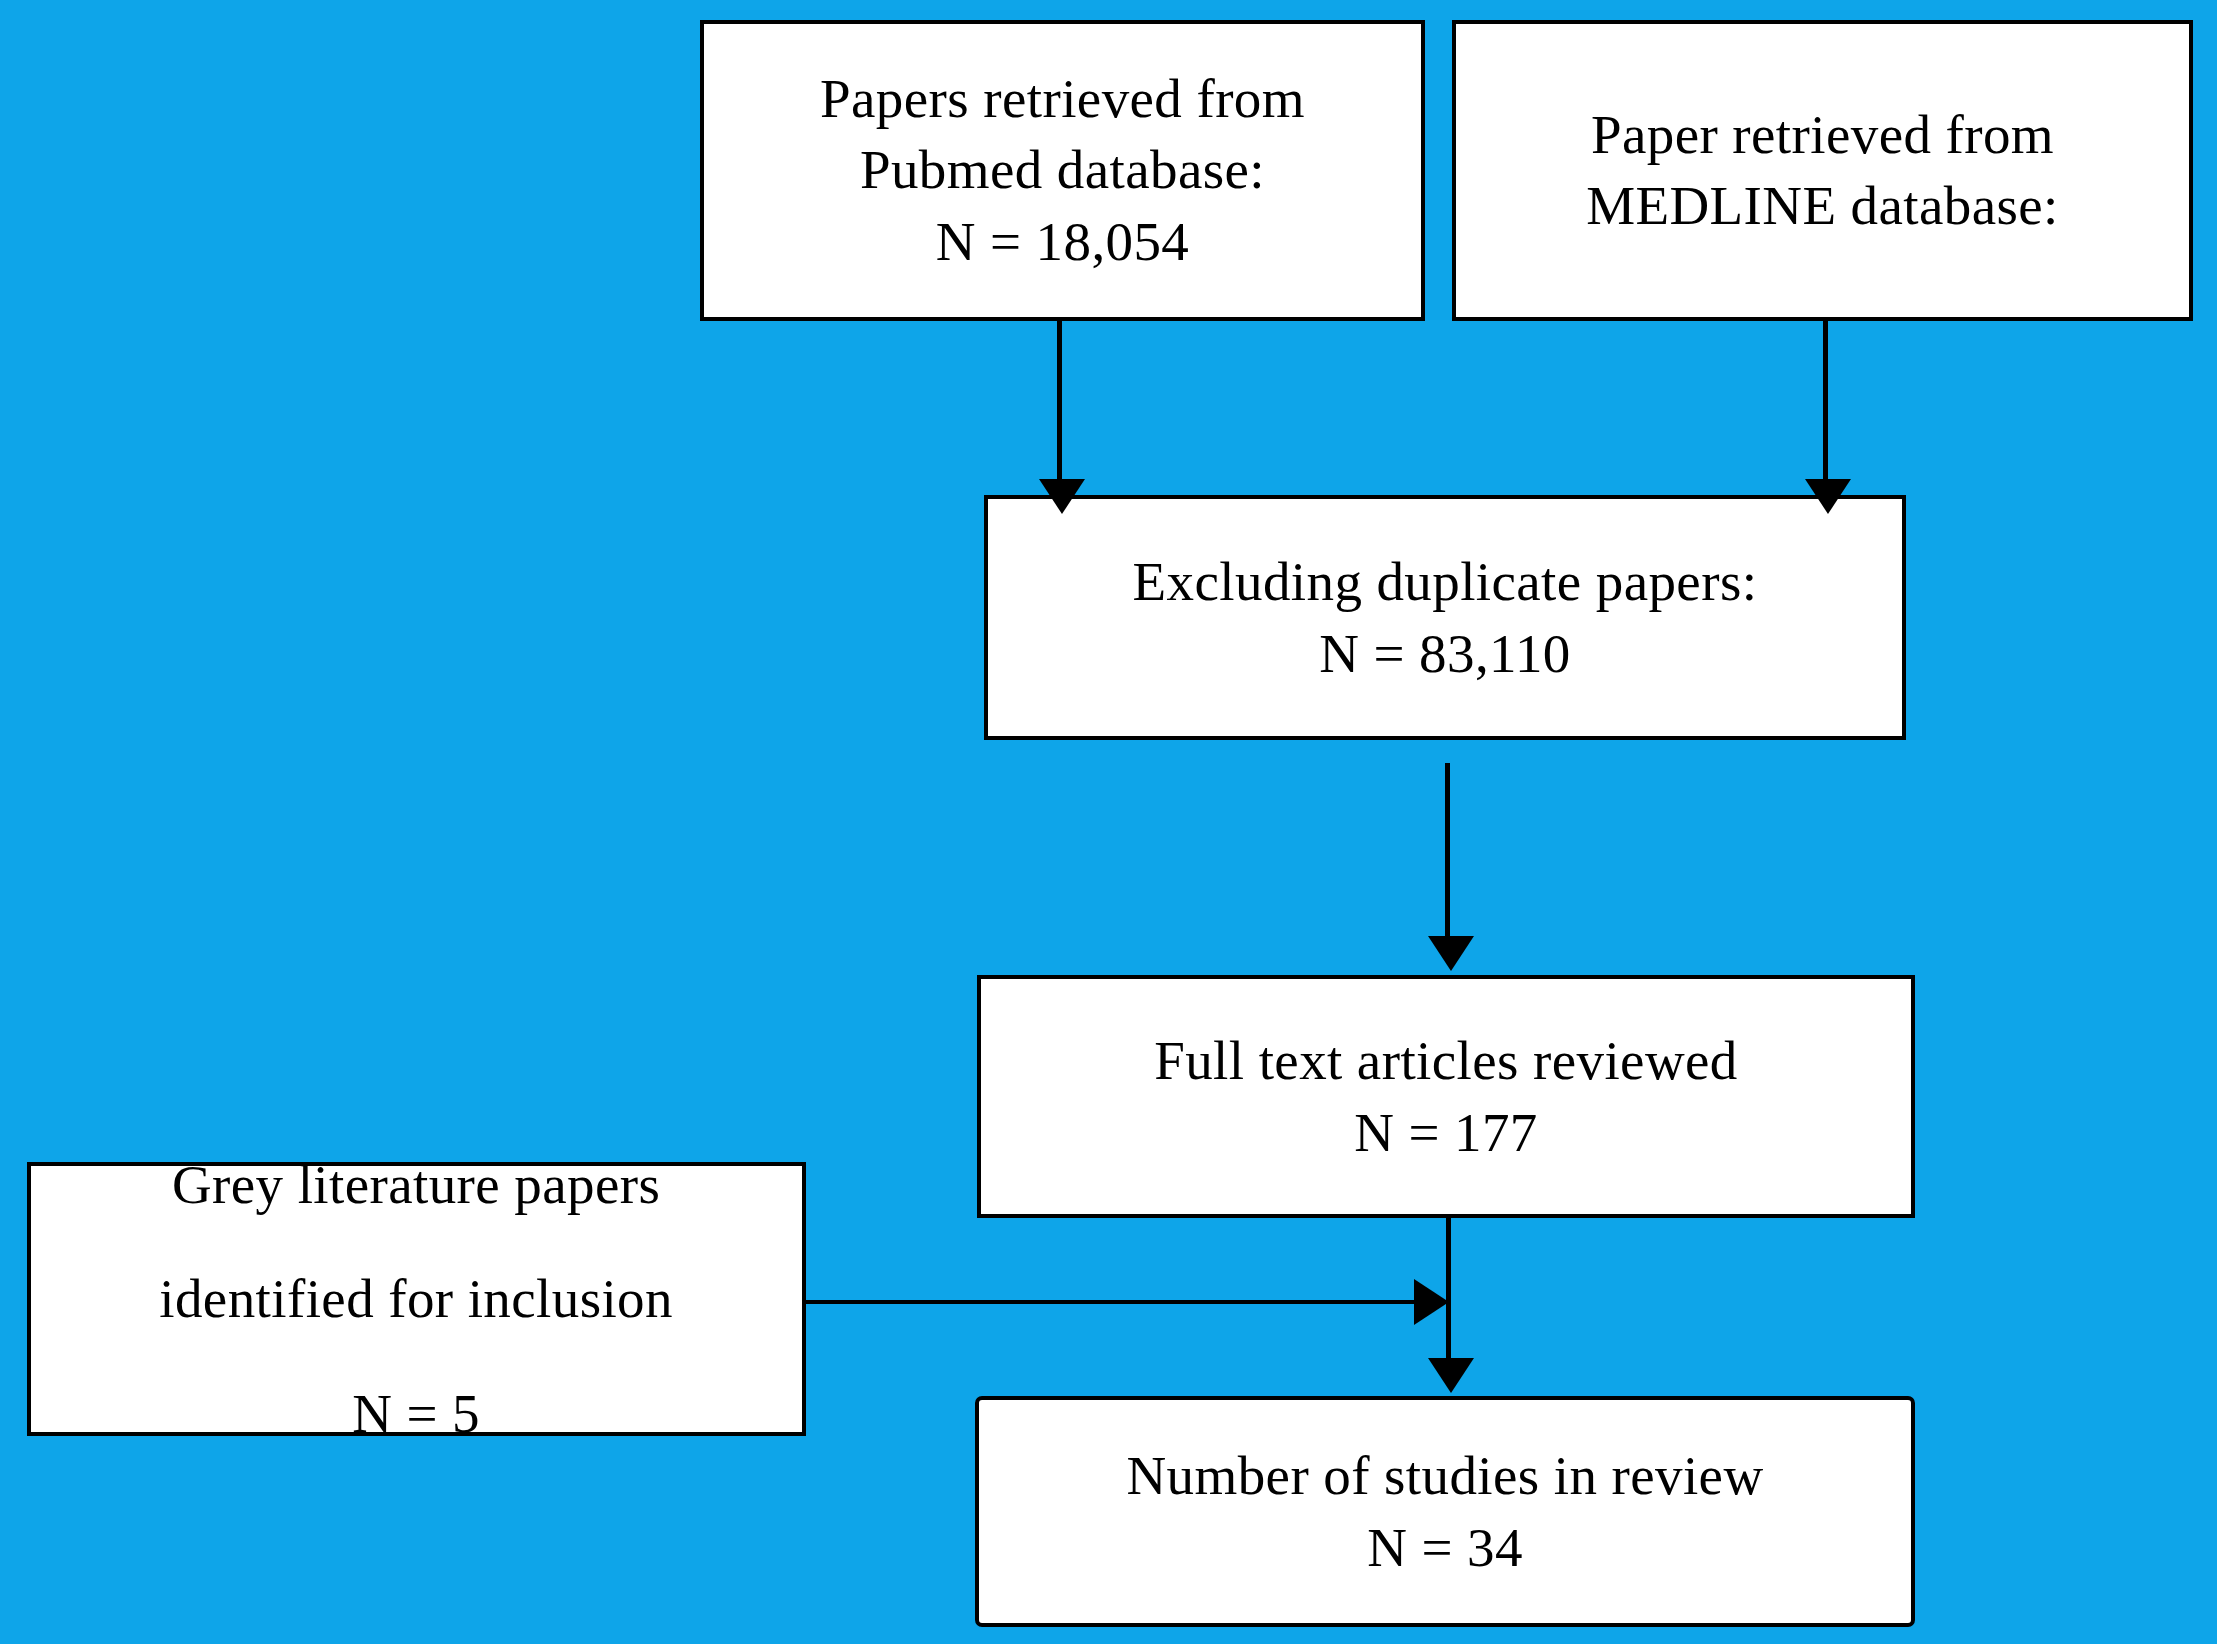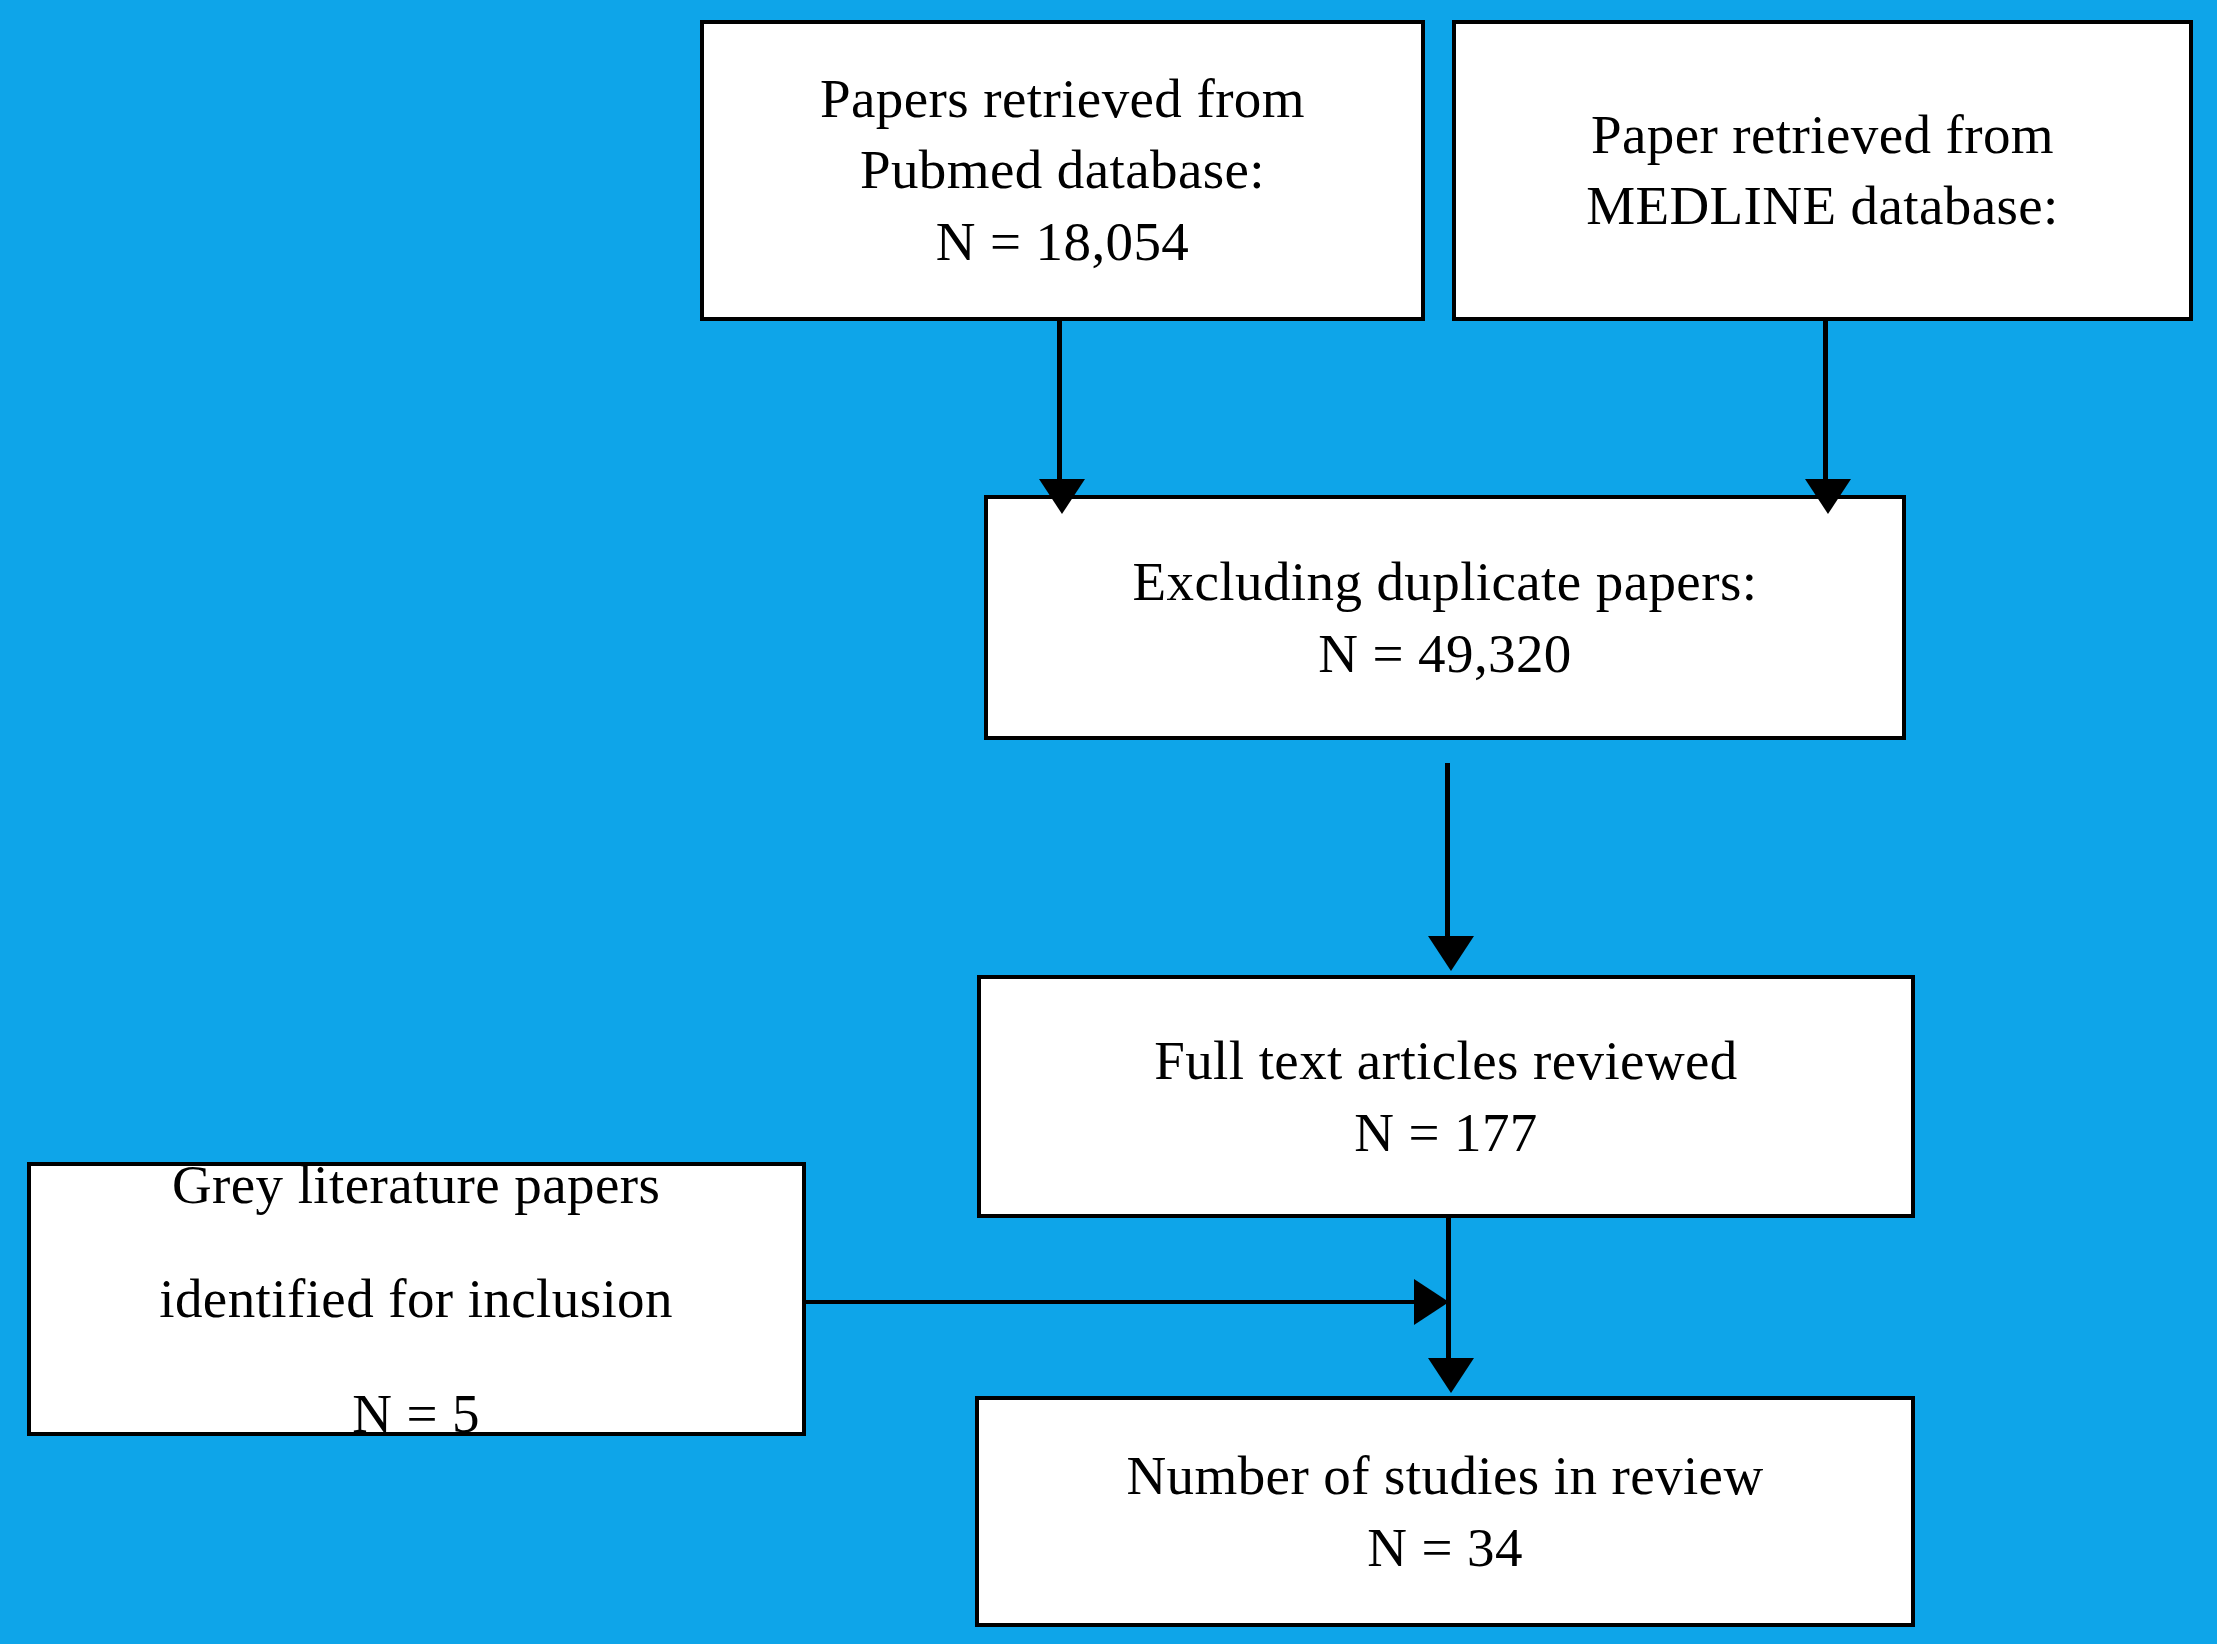--- a/index.html
+++ b/index.html
@@ -34,21 +34,21 @@
     text-align: center;
     letter-spacing: 0.4px;
   }
 
   
   #node-pubmed      { left: 700px;  top: 19.5px;   width: 725px;  height: 301px; }
   #node-medline     { left: 1452px; top: 19.5px;   width: 741px;  height: 301px; }
   #node-duplicates  { left: 984px; top: 495px;  width: 922px; height: 245px; }
   #node-fulltext    { left: 977px; top: 975px; width: 938px; height: 243px; }
   #node-grey        { left: 26.6px;   top: 1162px; width: 779px;  height: 274px; gap: 43px; }
-  #node-included    { left: 975px; top: 1396px; width: 940px; height: 231px; }
+  #node-included    { left: 975px; top: 1396px; width: 940px; height: 231px; border-radius: 7px; }
 
   
   .conn { position: absolute; }
   .v-line {
     position: absolute;
     width: 5.3px;
     background: #000000;
   }
   .h-line {
     position: absolute;
@@ -99,21 +99,21 @@
     <span class="line">N = 18,054</span>
   </div>
 
   <div class="node" id="node-medline">
     <span class="line">Paper retrieved from</span>
     <span class="line">MEDLINE database:</span>
   </div>
 
   <div class="node" id="node-duplicates">
     <span class="line">Excluding duplicate papers:</span>
-    <span class="line">N = 49,320</span>
+    <span class="line">N = 83,110</span>
   </div>
 
   <div class="node" id="node-fulltext">
     <span class="line">Full text articles reviewed</span>
     <span class="line">N = 177</span>
   </div>
 
   <div class="node" id="node-grey">
     <span class="line">Grey literature papers</span>
     <span class="line">identified for inclusion</span>

